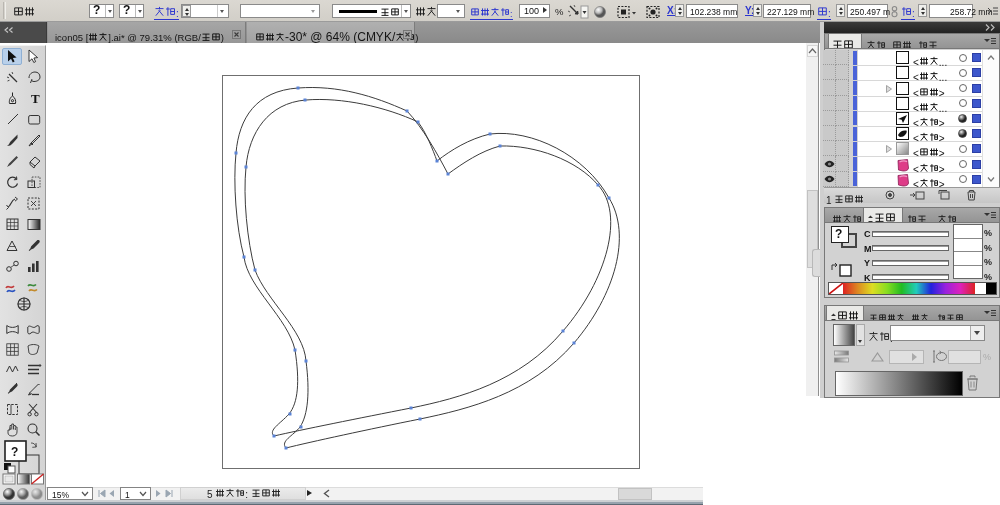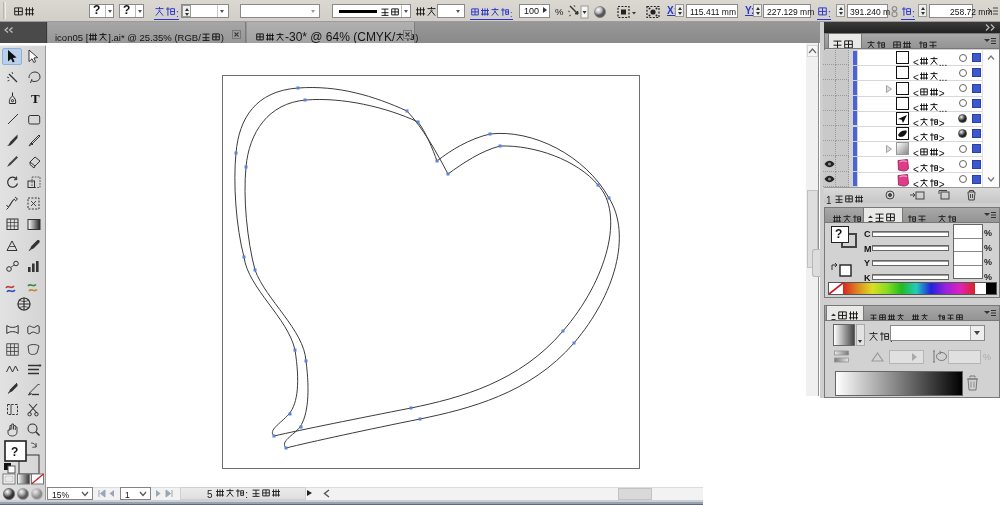--- a/index.html
+++ b/index.html
@@ -75,35 +75,35 @@
       <circle cx="90.5" cy="5.5" r="1" fill="#222" stroke="none"></circle>
 <circle cx="83.5" cy="12.5" r="1" fill="#222" stroke="none"></circle>
       <circle cx="90.5" cy="12.5" r="1" fill="#222" stroke="none"></circle>
 </g>
   </svg>
 <div style="position:absolute;left:667px;top:5px;font-size:10px;color:#2b35cf;white-space:nowrap;text-decoration:underline;font-weight:bold">X:</div>
 <div style="position:absolute;left:675px;top:4px;width:9px;height:13px;background:#efefec;border:1px solid #999"></div>
 <div style="position:absolute;left:677.5px;top:6.5px;width:0;height:0;border-left:2.5px solid transparent;border-right:2.5px solid transparent;border-bottom:3px solid #333"></div>
 <div style="position:absolute;left:677.5px;top:11.5px;width:0;height:0;border-left:2.5px solid transparent;border-right:2.5px solid transparent;border-top:3px solid #333"></div>
 <div style="position:absolute;left:686px;top:4px;width:52px;height:14px;background:#fff;border:1px solid #8a8a8a;"></div>
-<div style="position:absolute;left:690px;top:6.5px;font-size:8.5px;color:#111;white-space:nowrap;">115.411 mm</div>
+<div style="position:absolute;left:690px;top:6.5px;font-size:8.5px;color:#111;white-space:nowrap;">102.238 mm</div>
 <div style="position:absolute;left:745px;top:5px;font-size:10px;color:#2b35cf;white-space:nowrap;text-decoration:underline;font-weight:bold">Y:</div>
 <div style="position:absolute;left:753px;top:4px;width:9px;height:13px;background:#efefec;border:1px solid #999"></div>
 <div style="position:absolute;left:755.5px;top:6.5px;width:0;height:0;border-left:2.5px solid transparent;border-right:2.5px solid transparent;border-bottom:3px solid #333"></div>
 <div style="position:absolute;left:755.5px;top:11.5px;width:0;height:0;border-left:2.5px solid transparent;border-right:2.5px solid transparent;border-top:3px solid #333"></div>
 <div style="position:absolute;left:763px;top:4px;width:48px;height:14px;background:#fff;border:1px solid #8a8a8a;"></div>
 <div style="position:absolute;left:767px;top:6.5px;font-size:8.5px;color:#111;white-space:nowrap;">227.129 mm</div>
 <div style="position:absolute;left:817px;top:6px;font-size:10px;color:#2b35cf;white-space:nowrap;border-bottom:1px solid #2b35cf"><svg style="display:inline-block;vertical-align:0px" width="11" height="11" viewBox="0 0 11 11">
       <path d="M1.7,1.9 H9.3 V8.9 H1.7 Z M1.7,5.4 H9.3 M5.5,1.9 V8.9" stroke="#2b35cf" stroke-width="1" fill="none" opacity="0.95"></path>
     </svg><span style="color:#2b35cf">:</span></div>
 <div style="position:absolute;left:836px;top:4px;width:9px;height:13px;background:#efefec;border:1px solid #999"></div>
 <div style="position:absolute;left:838.5px;top:6.5px;width:0;height:0;border-left:2.5px solid transparent;border-right:2.5px solid transparent;border-bottom:3px solid #333"></div>
 <div style="position:absolute;left:838.5px;top:11.5px;width:0;height:0;border-left:2.5px solid transparent;border-right:2.5px solid transparent;border-top:3px solid #333"></div>
 <div style="position:absolute;left:847px;top:4px;width:41px;height:14px;background:#fff;border:1px solid #8a8a8a;"></div>
-<div style="position:absolute;left:850px;top:6.5px;font-size:8.5px;color:#111;white-space:nowrap;">391.240 m</div>
+<div style="position:absolute;left:850px;top:6.5px;font-size:8.5px;color:#111;white-space:nowrap;">250.497 m</div>
 <svg class="abs" style="left:890px;top:5px" width="9" height="13" viewBox="0 0 9 13">
     <path d="M4.5,1.5 a2.2,2.2 0 0 1 0,4.4 a2.2,2.2 0 0 1 0,-4.4 M4.5,6.7 a2.5,2.5 0 0 1 0,5 a2.5,2.5 0 0 1 0,-5" fill="none" stroke="#8a8a8a" stroke-width="1.1"></path>
   </svg>
 <div style="position:absolute;left:901px;top:6px;font-size:10px;color:#2b35cf;white-space:nowrap;border-bottom:1px solid #2b35cf"><svg style="display:inline-block;vertical-align:0px" width="11" height="11" viewBox="0 0 11 11">
       <path d="M2.9,1.2 V9.8 M1.0,3 H4.8 M5.7,2.7 H9.5 V8.4 H5.7 Z M5.7,5.5 H9.5" stroke="#2b35cf" stroke-width="1" fill="none" opacity="0.95"></path>
     </svg><span style="color:#2b35cf">:</span></div>
 <div style="position:absolute;left:918px;top:4px;width:9px;height:13px;background:#efefec;border:1px solid #999"></div>
 <div style="position:absolute;left:920.5px;top:6.5px;width:0;height:0;border-left:2.5px solid transparent;border-right:2.5px solid transparent;border-bottom:3px solid #333"></div>
 <div style="position:absolute;left:920.5px;top:11.5px;width:0;height:0;border-left:2.5px solid transparent;border-right:2.5px solid transparent;border-top:3px solid #333"></div>
 <div style="position:absolute;left:929px;top:4px;width:44px;height:14px;background:#fff;border:1px solid #8a8a8a;"></div>
@@ -113,21 +113,21 @@
     <path d="M6,3 h5 M6,6 h5 M6,9 h5" stroke="#444" fill="none"></path>
   </svg>
 <div class="abs" style="left:0;top:22px;width:1000px;height:21px;background:linear-gradient(#989898,#8a8a8a)"></div>
 <div class="abs" style="left:0;top:22px;width:47px;height:21px;background:#4a4a4a;border-right:1px solid #3a3a3a"></div>
 <svg class="abs" style="left:4px;top:27px" width="10" height="6" viewBox="0 0 10 6">
     <path d="M4,0.5 L1,3 L4,5.5 M8.5,0.5 L5.5,3 L8.5,5.5" fill="none" stroke="#c8c8c8" stroke-width="1.1"></path>
   </svg>
 <div class="abs" style="left:48px;top:22px;width:198px;height:21px;background:linear-gradient(#a6a6a6,#979797);border-right:1px solid #7c7c7c"></div>
 <div class="abs" style="left:55px;top:27px;white-space:nowrap"><span style="font-size:9.5px;color:#141414">icon05 [</span><svg style="display:inline-block;vertical-align:-1px" width="20" height="10" viewBox="0 0 20 10">
       <path d="M2.5,1.4 V8.6 M7.5,1.4 V8.6 M5.0,1.4 V8.6 M1.0,3.5 H9.0 M1.0,7.1 H9.0 M11.5,2.6 H18.5 M15.0,0.9 V3.4 M11.8,8.7 L15.7,3.8 M18.2,8.7 L14.3,3.8" stroke="#141414" stroke-width="1" fill="none" opacity="0.95"></path>
-    </svg><span style="font-size:9.5px;color:#141414">].ai* @ 25.35% (RGB/</span><svg style="display:inline-block;vertical-align:-1px" width="20" height="10" viewBox="0 0 20 10">
+    </svg><span style="font-size:9.5px;color:#141414">].ai* @ 79.31% (RGB/</span><svg style="display:inline-block;vertical-align:-1px" width="20" height="10" viewBox="0 0 20 10">
       <path d="M1.5,2.1 H8.5 M1.5,5.7 H8.5 M1.5,8.4 H8.5 M5.0,2.1 V8.4 M11.7,1.9 H18.3 V7.9 H11.7 Z M11.7,4.9 H18.3 M15.0,1.9 V7.9" stroke="#141414" stroke-width="1" fill="none" opacity="0.95"></path>
     </svg><span style="font-size:9.5px;color:#141414">)</span></div>
 <svg class="abs" style="left:232px;top:29.5px" width="9" height="9" viewBox="0 0 9 9">
     <rect x="0.5" y="0.5" width="8" height="8" fill="#9d9d9d" stroke="#777"></rect>
     <path d="M2.5,2.5 l4,4 M6.5,2.5 l-4,4" stroke="#3c3c3c" stroke-width="1.1"></path>
   </svg>
 <div class="abs" style="left:247px;top:22px;width:168px;height:21px;background:linear-gradient(#b0b0b0,#a2a2a2);border-right:1px solid #7c7c7c"></div>
 <div class="abs" style="left:255px;top:27px;white-space:nowrap"><svg style="display:inline-block;vertical-align:-1px" width="30" height="10" viewBox="0 0 30 10">
       <path d="M1.7,1.9 H8.3 V7.9 H1.7 Z M1.7,4.9 H8.3 M5.0,1.9 V7.9 M12.5,1.4 V8.6 M17.5,1.4 V8.6 M15.0,1.4 V8.6 M11.0,3.5 H19.0 M11.0,7.1 H19.0 M21.5,2.6 H28.5 M25.0,0.9 V3.4 M21.8,8.7 L25.7,3.8 M28.2,8.7 L24.3,3.8" stroke="#141414" stroke-width="1" fill="none" opacity="0.95"></path>
     </svg><span style="font-size:12px;color:#141414">-30* @ 64% (CMYK/</span><svg style="display:inline-block;vertical-align:-1px" width="20" height="10" viewBox="0 0 20 10">

